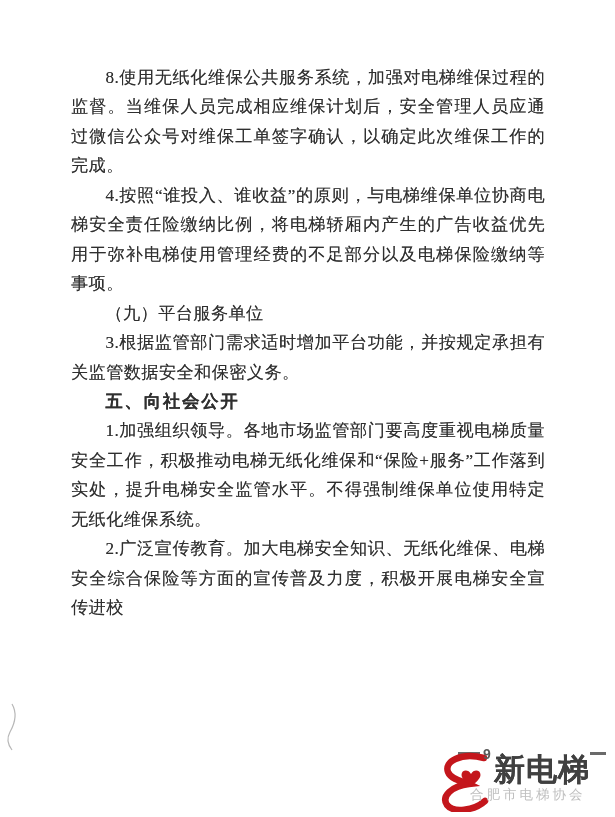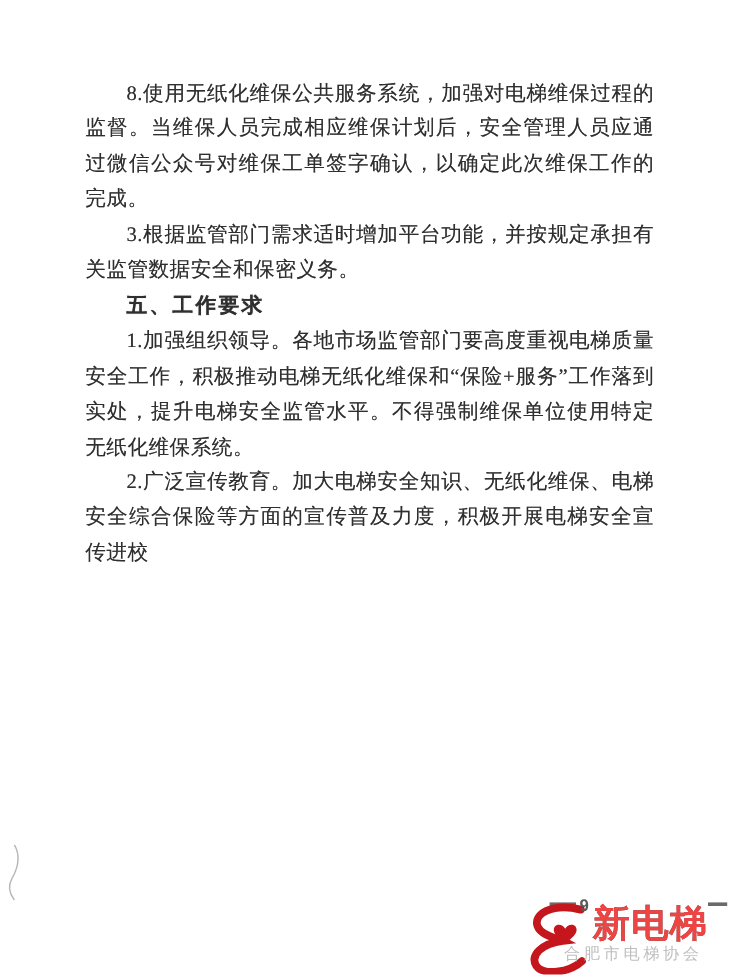--- a/index.html
+++ b/index.html
@@ -43,21 +43,21 @@
     position:absolute;left:55px;top:0px;
     font-family:"Liberation Sans","DejaVu Sans",sans-serif;
     font-weight:700;font-size:14px;color:#5a5a5a;
   }
   .logo-dash{position:absolute;left:30px;top:6px;width:22px;height:3px;background:#6a6a6a;}
   .logo-dash2{position:absolute;right:6px;top:6px;width:16px;height:3px;background:#6a6a6a;}
   .logo-brand{
     position:absolute;left:66px;top:8px;
     font-family:"Liberation Sans","DejaVu Sans",sans-serif;
     font-weight:700;font-size:31px;line-height:31px;
-    color:#ef4444;letter-spacing:1px;
+    color:#404040;letter-spacing:1px;
     text-shadow:0 0 .5px #424242;
   }
   .logo-tagline{
     position:absolute;left:42px;top:40px;
     font-size:13.5px;letter-spacing:3px;
     color:#bfbfbf;
     font-family:"Liberation Sans","DejaVu Sans",sans-serif;
   }
   .logo-url{
     position:absolute;left:16px;top:46px;
@@ -66,22 +66,24 @@
     color:#ffffff;
     -webkit-text-stroke:1.4px #5c5c5c;
     paint-order:stroke fill;
   }
 </style>
 </head>
 <body>
 
 <div class="page-text">
   <p>8.使用无纸化维保公共服务系统，加强对电梯维保过程的监督。当维保人员完成相应维保计划后，安全管理人员应通过微信公众号对维保工单签字确认，以确定此次维保工作的完成。</p>
+  <p>4.按照“谁投入、谁收益”的原则，与电梯维保单位协商电梯安全责任险缴纳比例，将电梯轿厢内产生的广告收益优先用于弥补电梯使用管理经费的不足部分以及电梯保险缴纳等事项。</p>
+  <p class="heading">（九）平台服务单位</p>
   <p>3.根据监管部门需求适时增加平台功能，并按规定承担有关监管数据安全和保密义务。</p>
-  <p class="heading-bold">五、工作要求</p>
+  <p class="heading-bold">五、向社会公开</p>
   <p>1.加强组织领导。各地市场监管部门要高度重视电梯质量安全工作，积极推动电梯无纸化维保和“保险+服务”工作落到实处，提升电梯安全监管水平。不得强制维保单位使用特定无纸化维保系统。</p>
   <p>2.广泛宣传教育。加大电梯安全知识、无纸化维保、电梯安全综合保险等方面的宣传普及力度，积极开展电梯安全宣传进校</p>
 </div>
 
 <svg class="scratch" width="20" height="60">
   <path d="M10,6 q7,12 -2,28 q-5,9 2,18" stroke="#a5a5a5" stroke-width="1.2" fill="none" opacity="0.8"></path>
 </svg>
 
 <div class="logo">
   <span class="logo-dash"></span>

